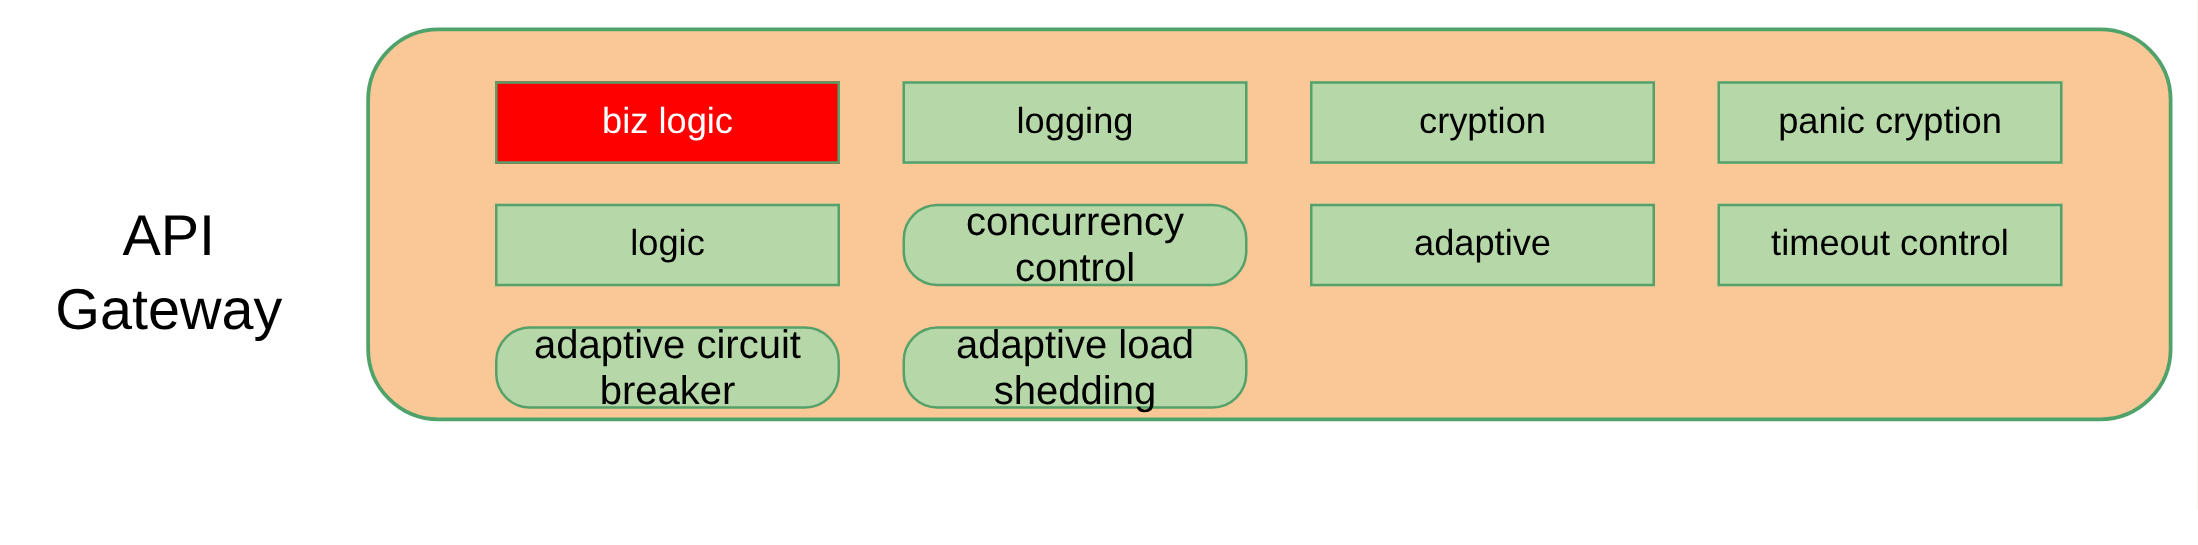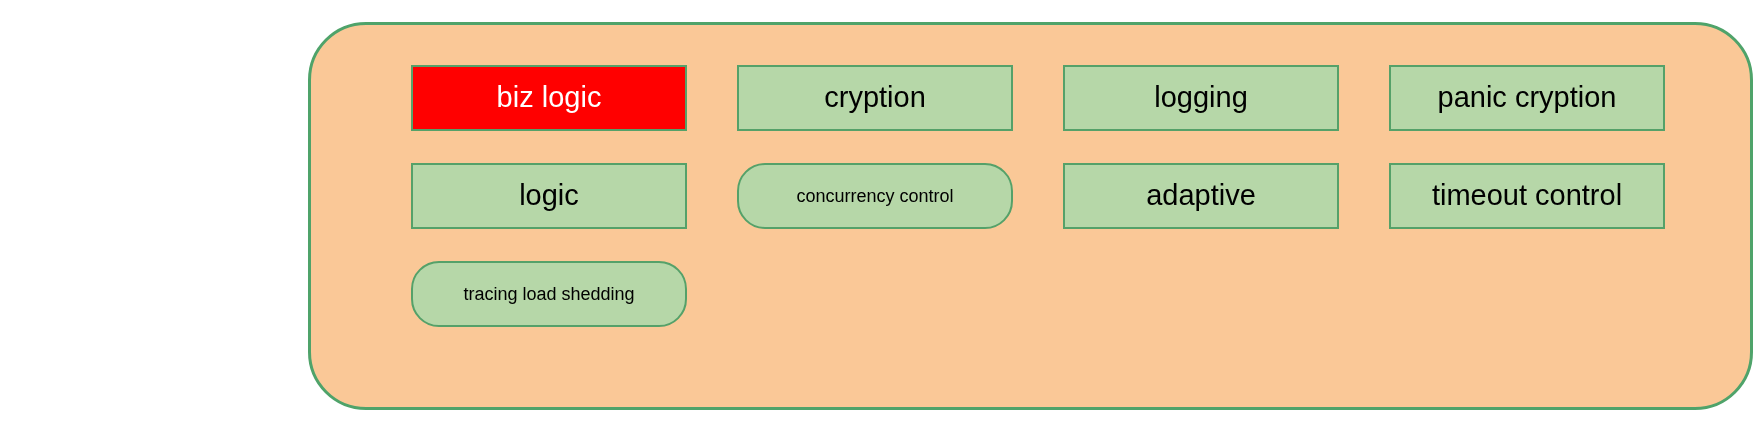--- a/index.html
+++ b/index.html
@@ -25,24 +25,24 @@
     align-items: center;
     justify-content: center;
     text-align: center;
     font-size: 46px;
     line-height: 1.28;
     color: #000000;
     white-space: pre-line;
   }
   .gateway-box {
     position: absolute;
-    left: 308px;
+    left: 293px;
     top: 22px;
     width: 1445px;
-    height: 388px;
+    height: 315px;
     box-sizing: border-box;
     background: var(--container-fill, #FAC897);
     border: 3px solid var(--container-border, #4FA36A);
     border-radius: 58px;
   }
   .module-grid {
     position: absolute;
     left: 100px;
     top: 40px;
     display: grid;
@@ -58,41 +58,44 @@
     display: flex;
     align-items: center;
     justify-content: center;
     text-align: center;
     font-size: 29px;
     line-height: 1.15;
     color: var(--text, #000000);
     padding: 0 10px;
   }
   .cell.multiline {
-    font-size: 18px;
+    font-size: 32px;
     border-radius: 28px;
   }
   .cell.highlight {
     background: var(--highlight-fill, #FF0000);
     color: var(--highlight-text, #FFFFFF);
   }
 </style>
 </head>
 <body>
 
 <div class="canvas">
 
+  <div class="gateway-label">API
+Gateway</div>
 
   <div class="gateway-box">
     <div class="module-grid">
       <div class="cell highlight">biz logic</div>
+      <div class="cell">logging</div>
       <div class="cell">cryption</div>
-      <div class="cell">logging</div>
       <div class="cell">panic cryption</div>
       <div class="cell">logic</div>
       <div class="cell multiline">concurrency control</div>
       <div class="cell">adaptive</div>
       <div class="cell">timeout control</div>
-      <div class="cell multiline">tracing load shedding</div>
+      <div class="cell multiline">adaptive circuit breaker</div>
+      <div class="cell multiline">adaptive load shedding</div>
     </div>
   </div>
 
 </div>
 
 </body></html>

